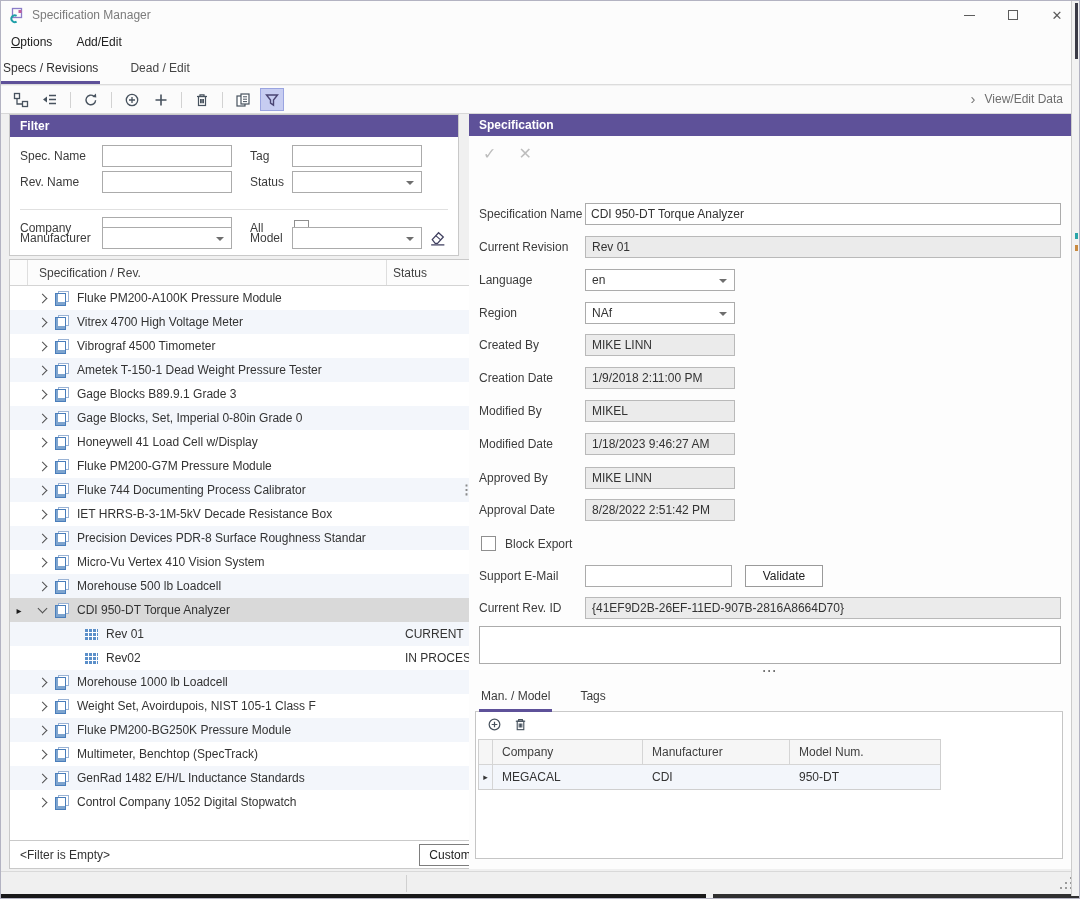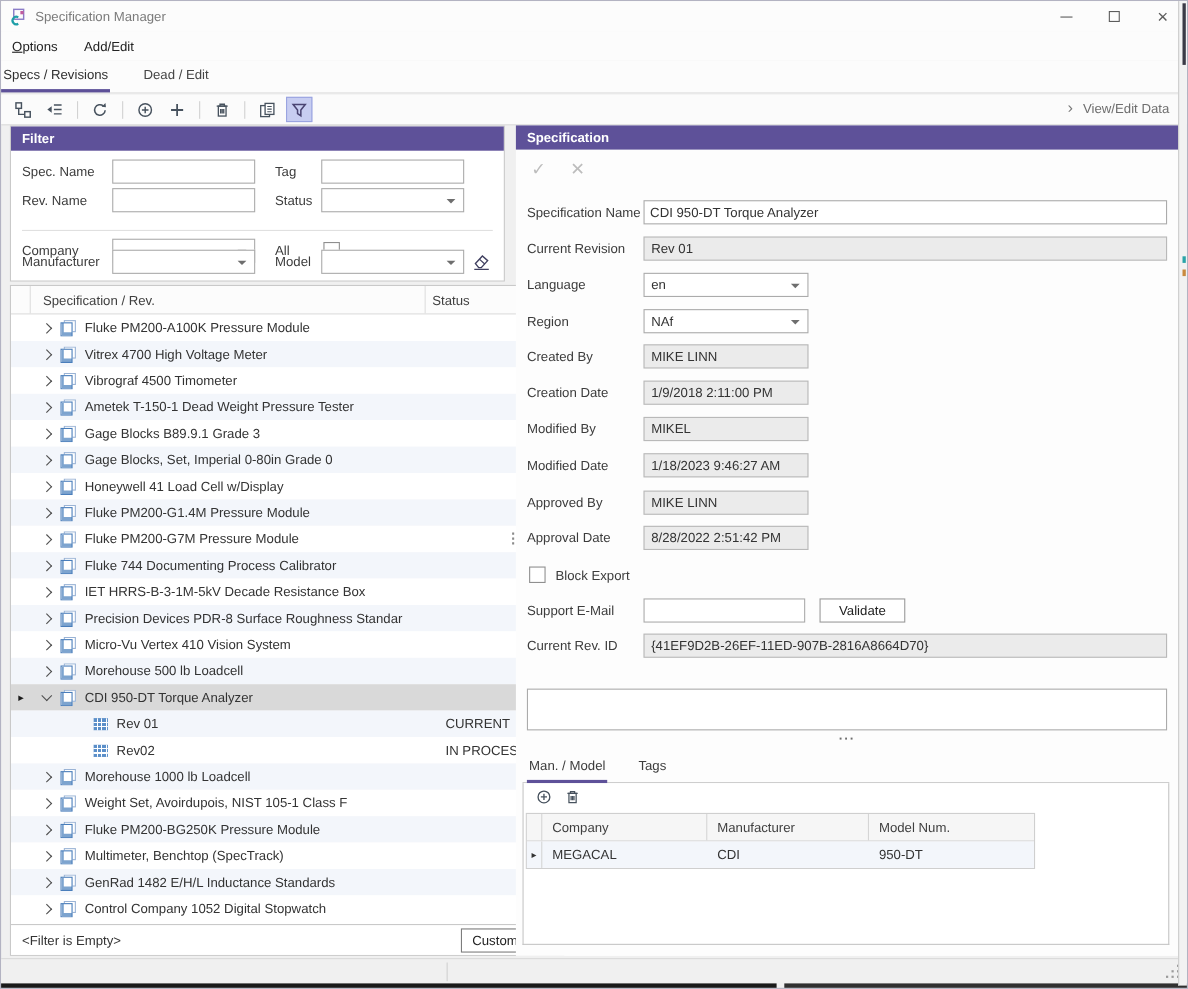--- a/index.html
+++ b/index.html
@@ -75,21 +75,21 @@
     background-image:
       repeating-linear-gradient(90deg, rgba(0,0,0,0) 0 3px, #fff 3px 4px),
       repeating-linear-gradient(0deg, #5b8fc9 0 3px, #fff 3px 4px);
     background-color:#5b8fc9; }
   .list-footer { position:absolute; left:0; right:0; bottom:0; height:28px; border-top:1px solid #c9c9c9; display:flex; align-items:center; justify-content:space-between; padding:0 6px 0 10px; background:#fff; }
 
   .vsplit { position:absolute; left:459px; top:481px; color:#8a8a8a; font-size:13px; font-weight:bold; }
 
   
   .detail { position:absolute; left:468px; top:113px; width:602px; height:755px; background:#fdfdfd; }
-  .frow { position:absolute; left:0; right:0; height:20px; }
+  .frow { position:absolute; left:0; right:0; height:20px;margin-top:21px; }
   .flabel { position:absolute; left:10px; top:0; height:22px; display:flex; align-items:center; color:#3c3c3c; }
   .f-wide { position:absolute; left:116px; right:10px; top:0; }
   .f-nar  { position:absolute; left:116px; width:150px; top:0; }
   .actions { position:absolute; top:30px; left:14px; display:flex; gap:22px; color:#bdbdbd; font-size:16px; }
   .notes-area { position:absolute; left:10px; right:10px; top:512px; height:38px; border:1px solid #ababab; background:#fff; font:inherit; resize:none; }
   .hsplit { position:absolute; left:0; right:0; top:550px; text-align:center; color:#6e6e6e; font-weight:bold; letter-spacing:1px; }
   .mmtabs { position:absolute; left:6px; right:8px; top:568px; height:30px; display:flex; align-items:stretch; gap:26px; border-bottom:1px solid #c9c9c9; padding-left:4px; }
   .mmtab { display:flex; align-items:center; padding:0 2px; color:#3c3c3c; border-bottom:3px solid transparent; margin-bottom:-1px; }
   .mmtab.active { border-bottom-color:#5e5199; }
   .mmbox { position:absolute; left:6px; right:8px; top:598px; height:147px; border:1px solid #c5c5c5; border-top:none; background:#fff; }
@@ -309,29 +309,20 @@
       </div>
     <div class="lrow">
         <span class="gut"></span>
         <span class="cn">
           <i class="chev"></i>
           <i class="ic-spec"></i>
           <span>Honeywell 41 Load Cell w/Display</span>
         </span>
         <span class="cs"></span>
       </div>
-    <div class="lrow alt">
-        <span class="gut"></span>
-        <span class="cn">
-          <i class="chev"></i>
-          <i class="ic-spec"></i>
-          <span>Fluke PM200-G1.4M Pressure Module</span>
-        </span>
-        <span class="cs"></span>
-      </div>
     <div class="lrow">
         <span class="gut"></span>
         <span class="cn">
           <i class="chev"></i>
           <i class="ic-spec"></i>
           <span>Fluke PM200-G7M Pressure Module</span>
         </span>
         <span class="cs"></span>
       </div>
     <div class="lrow alt">

